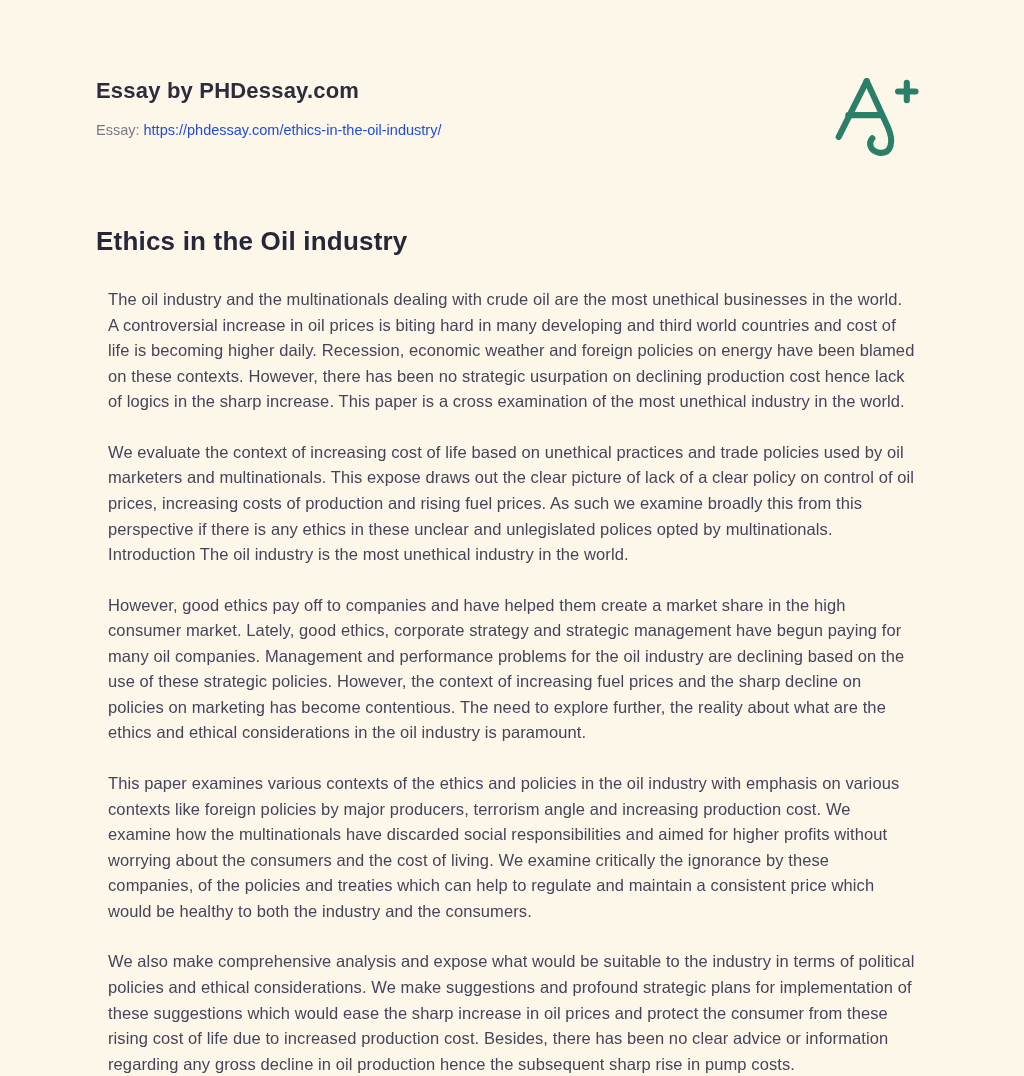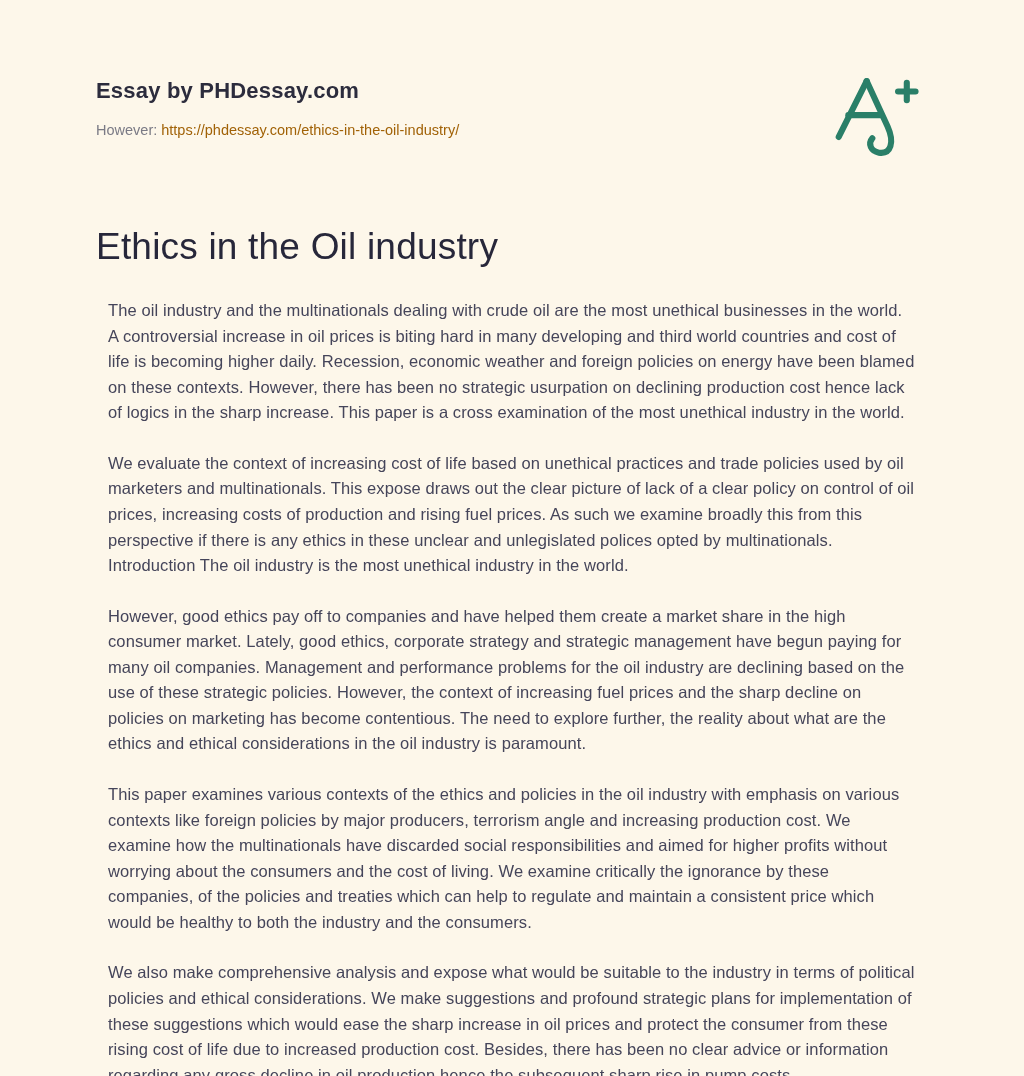--- a/index.html
+++ b/index.html
@@ -32,36 +32,36 @@
     font-weight: 700;
     color: #2c2c3d;
     letter-spacing: 0.2px;
   }
   .source-line {
     margin-top: 18px;
     font-size: 14.5px;
     color: #7a7a85;
   }
   .source-line a {
-    color: #a16207;
+    color: #1d4ed8;
     text-decoration: none;
     margin-left: 4px;
   }
   .logo {
     position: absolute;
     right: -10px;
     top: 70px;
     width: 96px;
     height: 92px;
   }
   .logo svg { width: 100%; height: 100%; }
   .essay-title {
     margin-top: 88px;
-    font-size: 37px;
-    font-weight: 400;
+    font-size: 26px;
+    font-weight: 700;
     color: #27273a;
     letter-spacing: 0.2px;
   }
   .essay-body {
     margin-top: 30px;
   }
   .para {
     font-size: 16.5px;
     line-height: 1.55;
     color: #45455a;
@@ -72,21 +72,21 @@
 </style>
 </head>
 <body>
 
 <div class="page">
   <div class="content">
 
     <div class="header-row">
       <div class="site-header">Essay by PHDessay.com</div>
       <div class="source-line">
-        <span>However:</span><a href="#">https://phdessay.com/ethics-in-the-oil-industry/</a>
+        <span>Essay:</span><a href="#">https://phdessay.com/ethics-in-the-oil-industry/</a>
       </div>
 
       <div class="logo">
         <svg viewBox="0 0 110 100" fill="none" xmlns="http://www.w3.org/2000/svg">
           <g stroke="#2a7f68" stroke-width="7" stroke-linecap="round" fill="none">
             <path d="M10 74 L42 10"></path>
             <path d="M42 10 L66 62 C74 80 70 94 56 92 C47 90.5 43 82 48.5 75.5"></path>
             <path d="M21 49 L58 49"></path>
             <path d="M78 22 L98 22"></path>
             <path d="M88 12 L88 32"></path>

